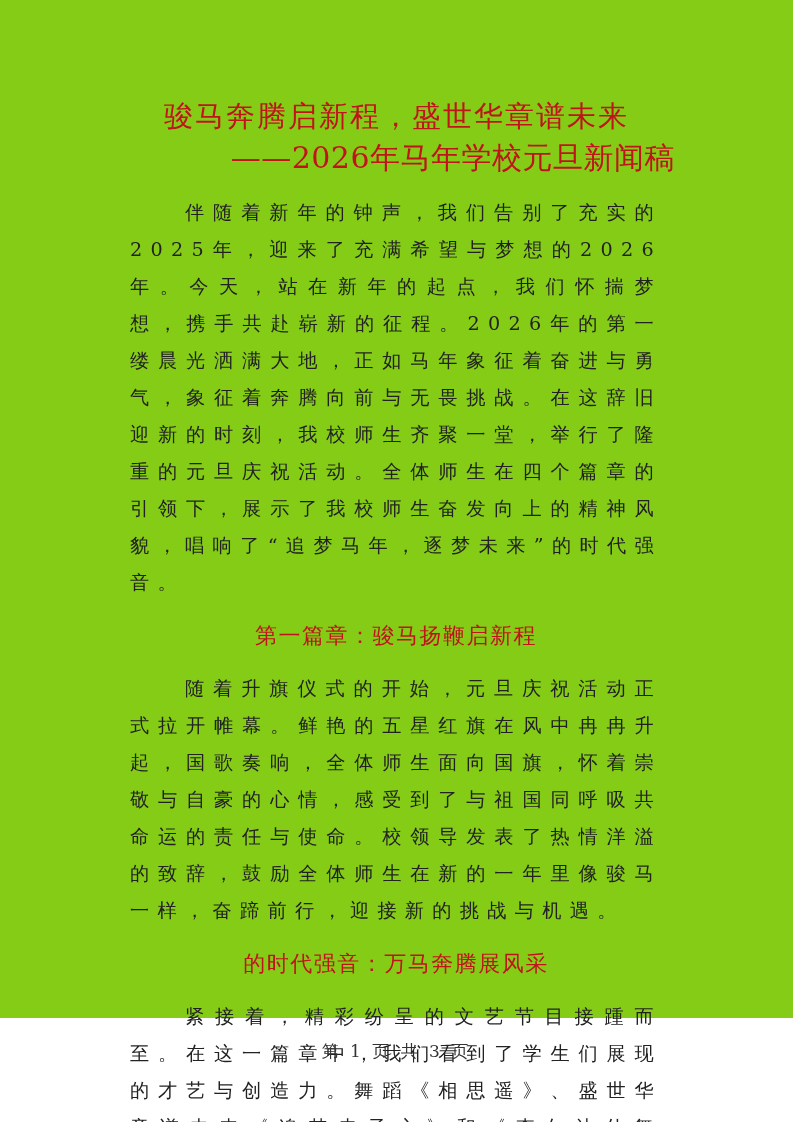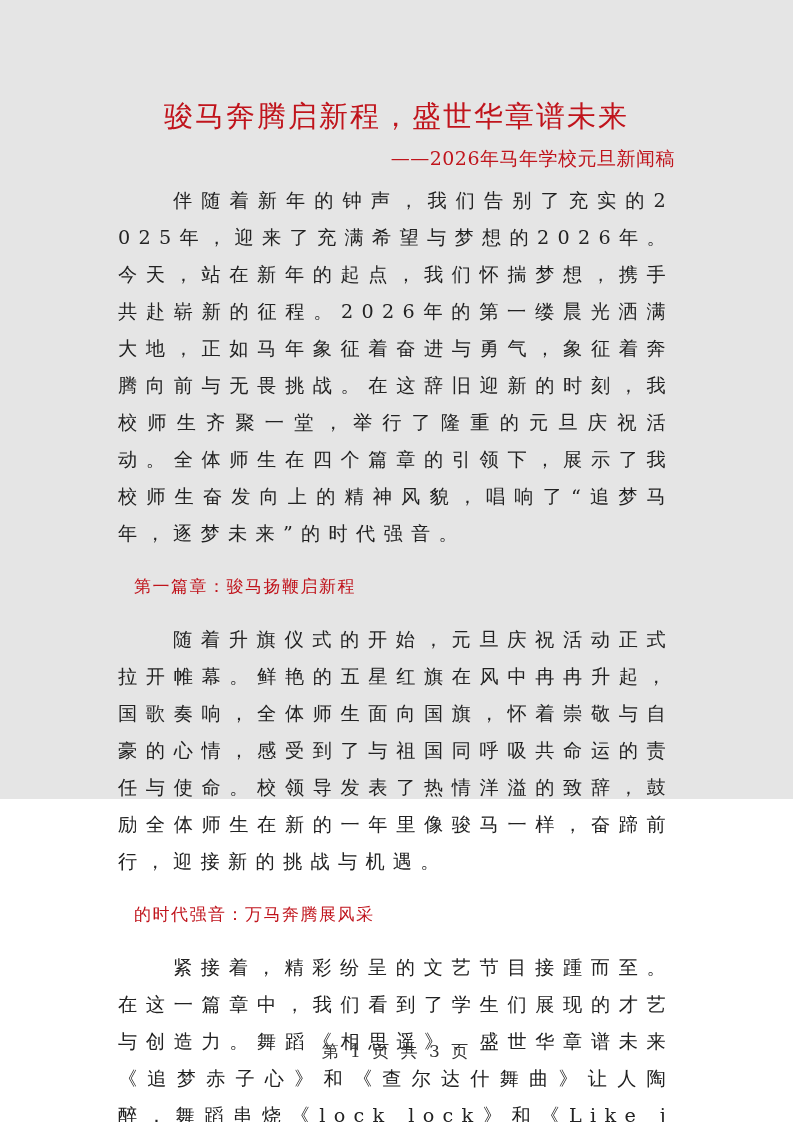--- a/index.html
+++ b/index.html
@@ -12,65 +12,66 @@
     height: 1122px;
     position: relative;
     overflow: hidden;
     font-family: "DejaVu Serif", "Liberation Serif", serif;
     color: #1a1a1a;
   }
   .page {
     position: absolute;
     left: 0; top: 0;
     width: 793px;
-    height: 799px;
-    background: #e5e5e5;
+    height: 1018px;
+    background: #84cc16;
   }
   .title {
     position: absolute;
     left: 0;
     width: 793px;
     top: 98px;
     text-align: center;
     color: #c0141c;
     font-size: 29px;
     letter-spacing: 2px;
     line-height: 36px;
     white-space: nowrap;
   }
   .subtitle {
     position: absolute;
     right: 118px;
     top: 142px;
     color: #c0141c;
-    font-size: 19px;
+    font-size: 30px;
     line-height: 32px;
     white-space: nowrap;
     letter-spacing: 0.5px;
   }
   .body {
     position: absolute;
     left: 118px;
     width: 556px;
     top: 182px;
   }
   .para {
-    margin: 0;
+    margin: 12px;
     font-size: 19.2px;
     line-height: 37px;
     letter-spacing: 8.3px;
     text-indent: 55px;
     text-align: justify;
     color: #222;
     word-break: break-all;
   }
   .chapter {
     margin: 16px;
+    text-align: center;
     color: #c0141c;
-    font-size: 17px;
+    font-size: 22px;
     line-height: 37px;
     letter-spacing: 1.5px;
     height: 37px;
   }
   .para.p2 { margin-top: 0; font-family: Liberation Serif, serif; }
   .footer {
     position: absolute;
     left: 0;
     width: 793px;
     top: 1040px;

